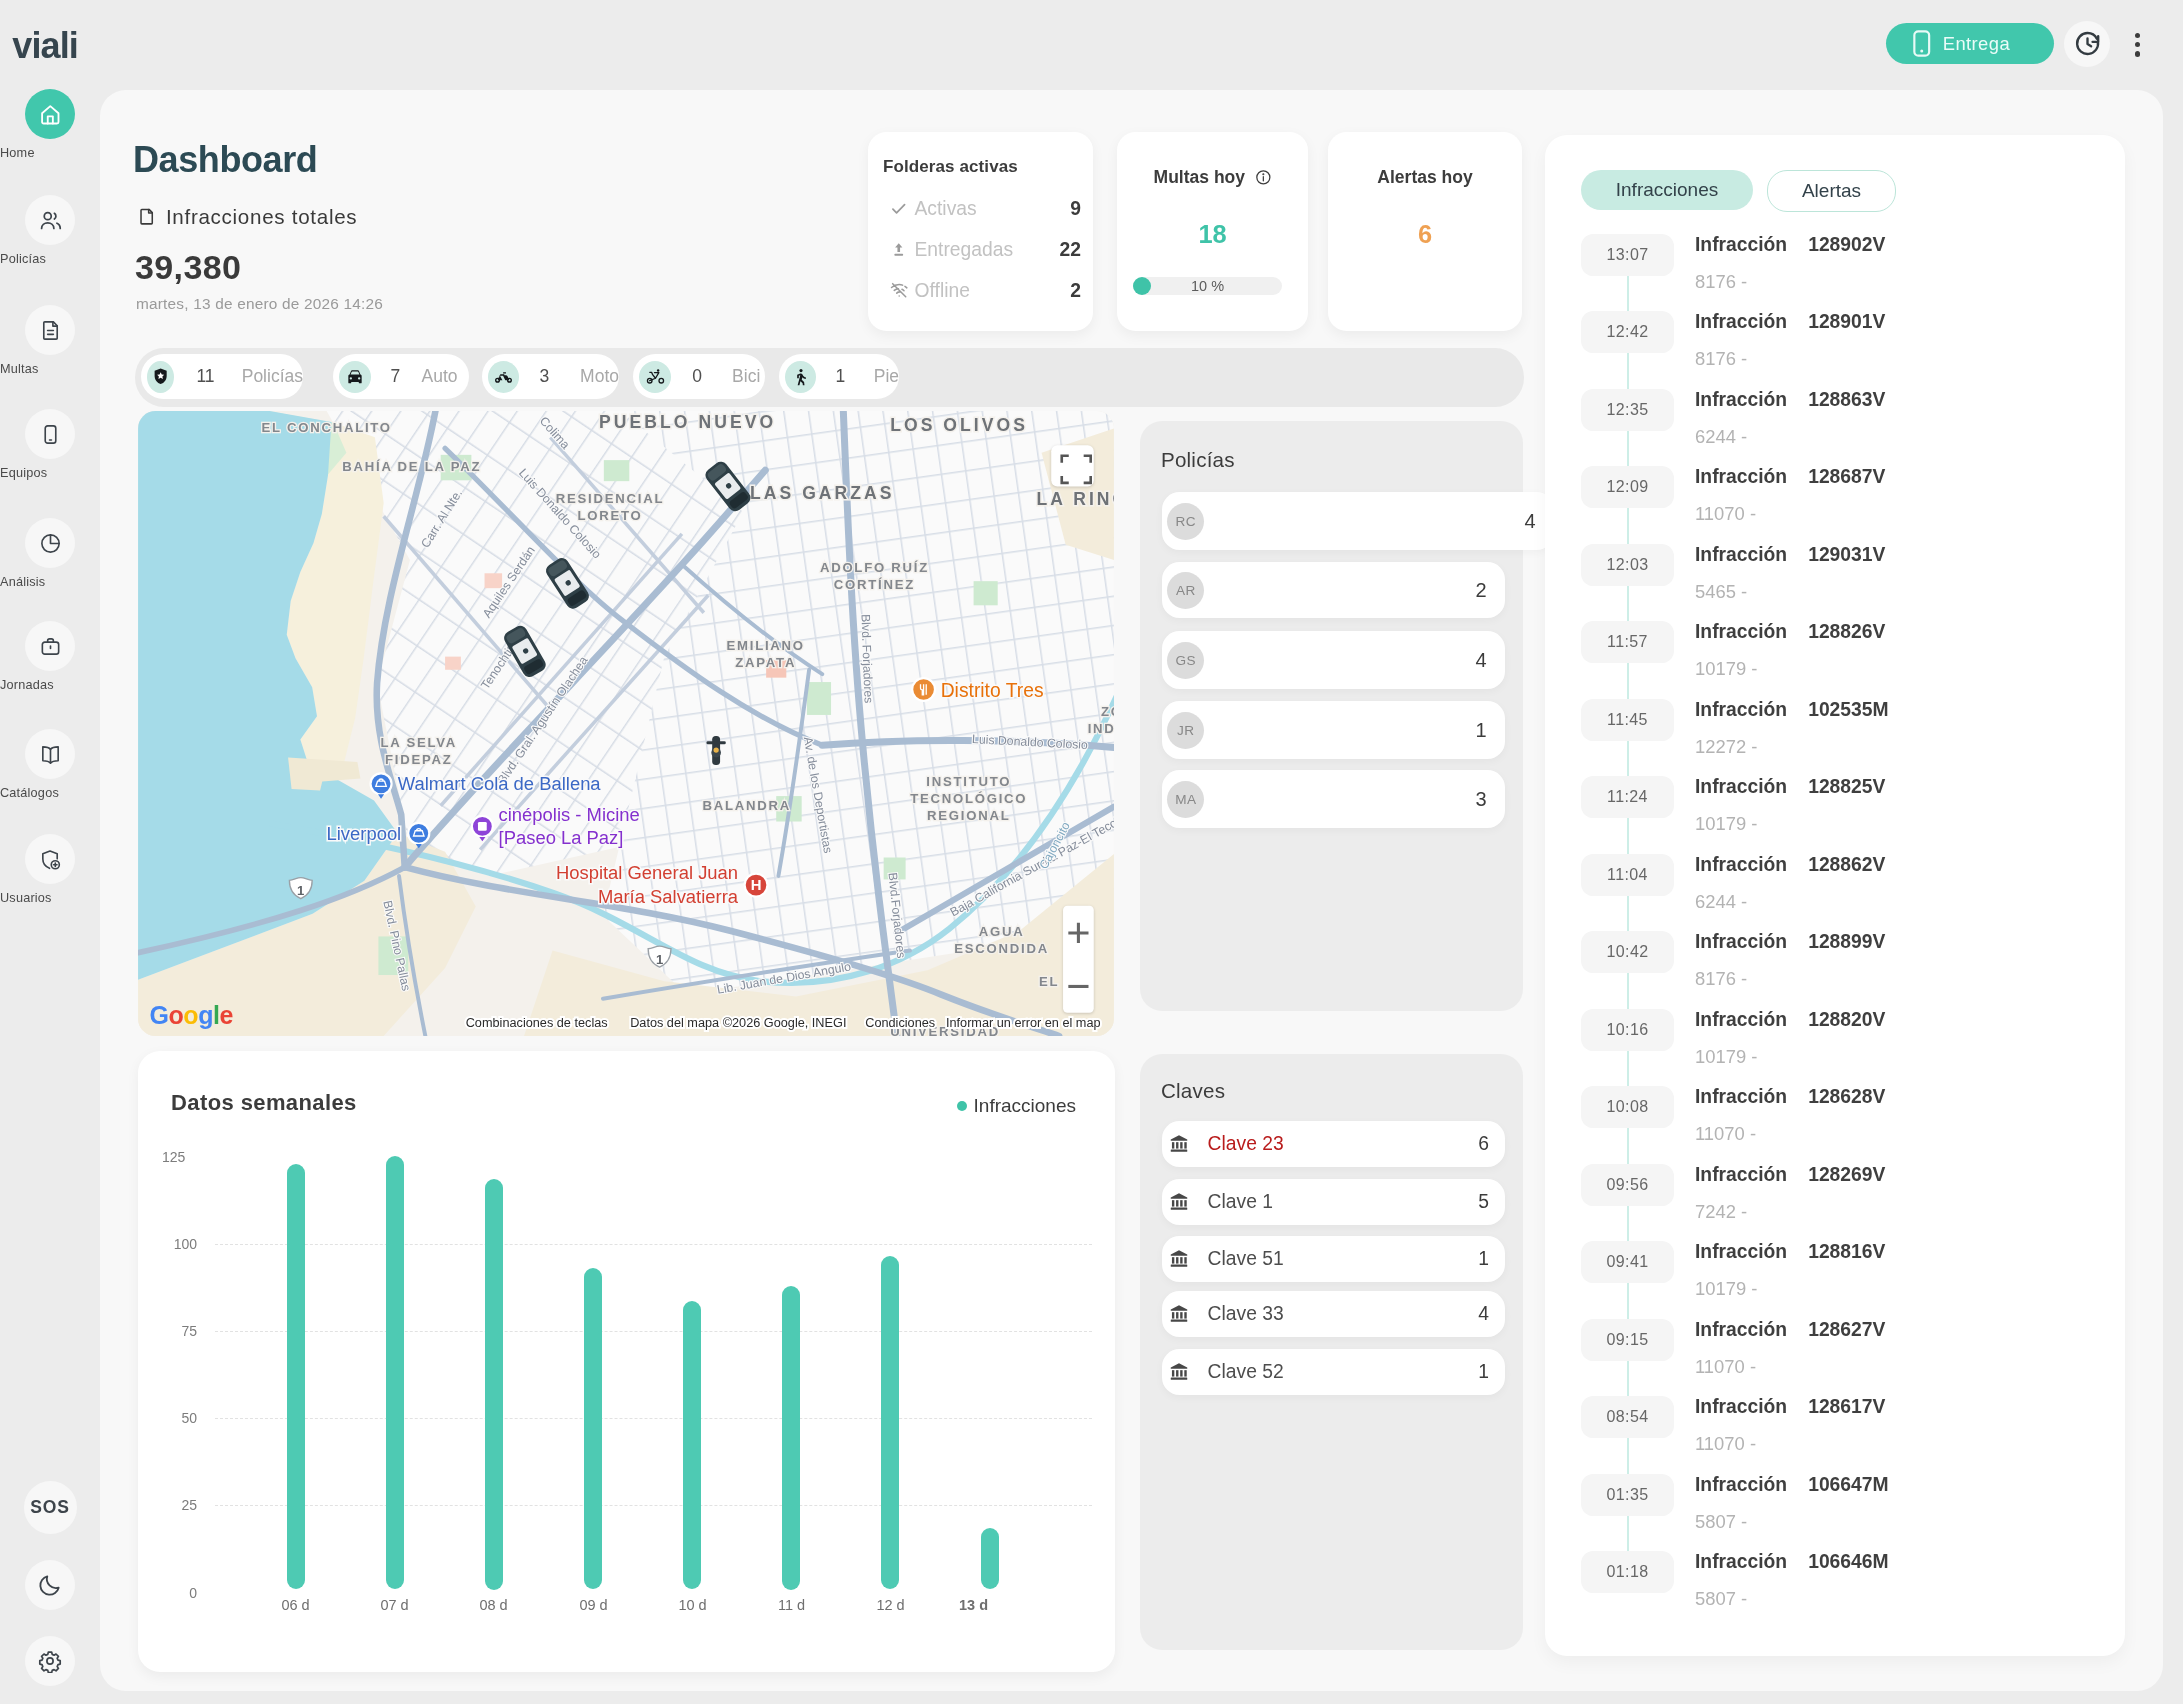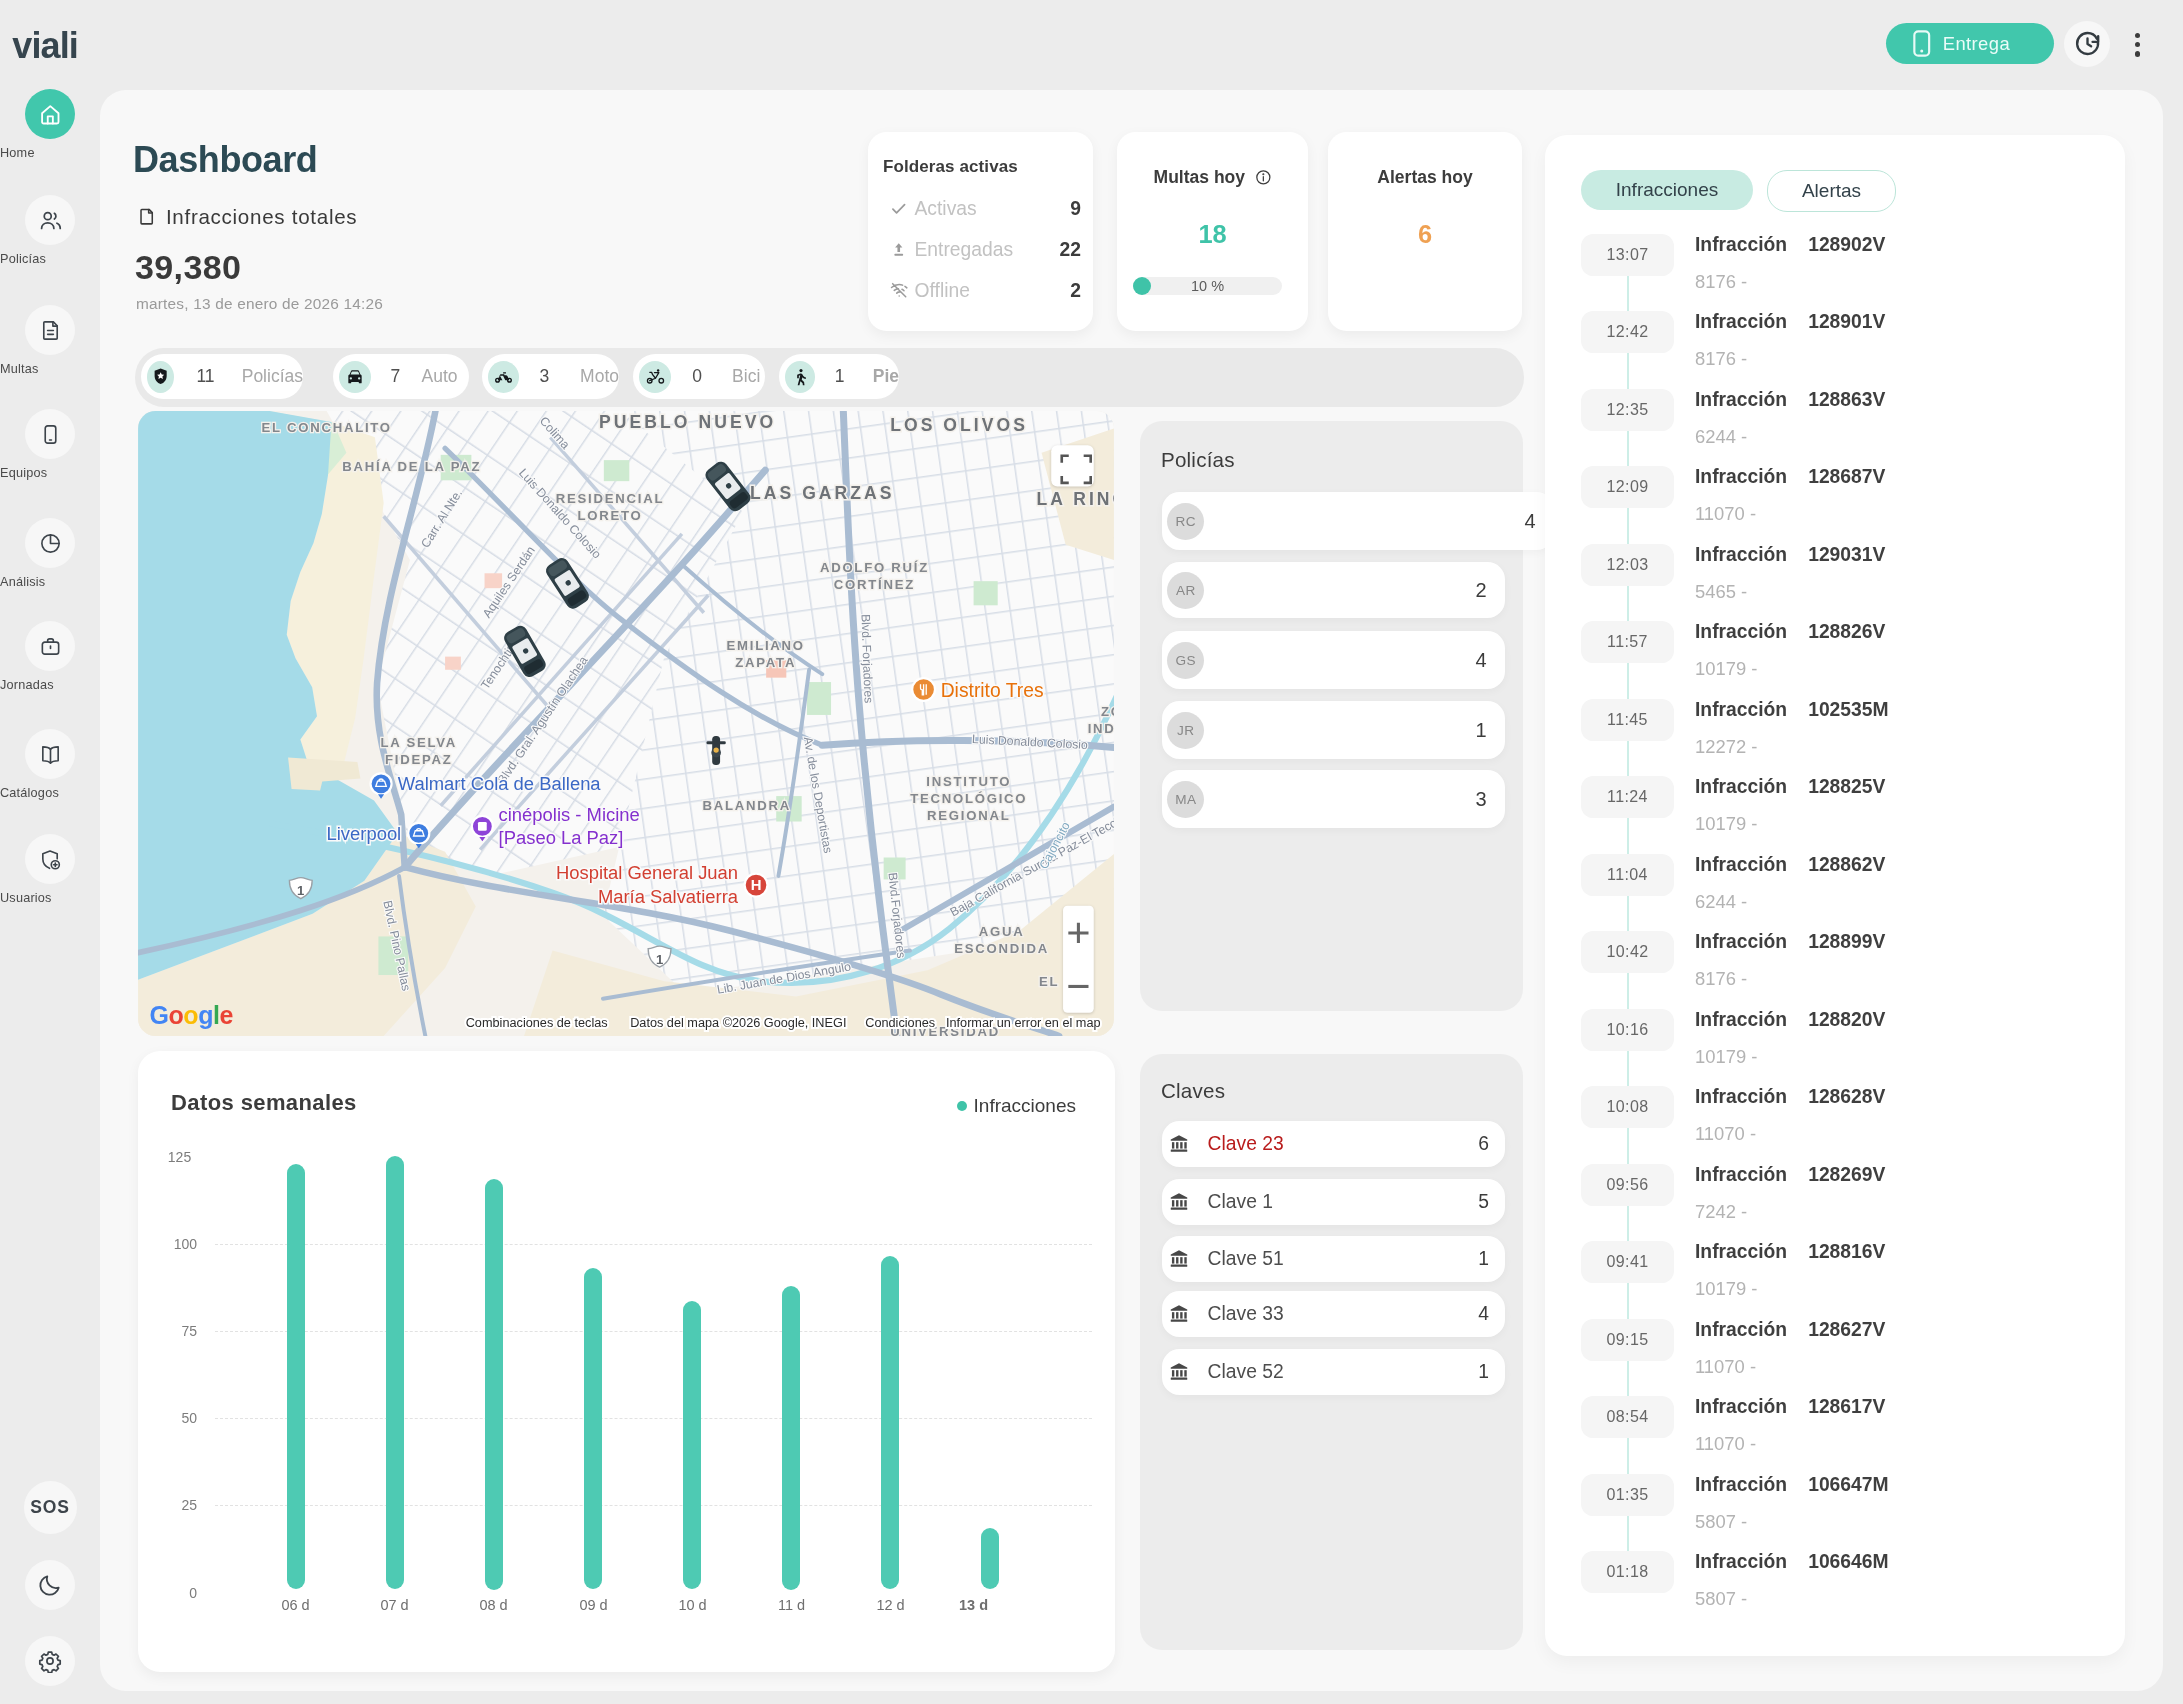--- a/index.html
+++ b/index.html
@@ -199,21 +199,21 @@
       <div class="chiplab" style="margin-left:22px;">Bici</div>
     </div>
 <div class="chip" style="left:679px;width:120px;">
       <div class="chipcirc">
         <svg width="20" height="20" viewBox="0 0 24 24" fill="#15191c">
           <circle cx="13.2" cy="4.3" r="1.9"></circle>
           <path d="M9.2 22h2.1l1.2-5 2.6 2.4.3 2.6h2l-.5-4-2.8-2.6.8-3.2c1 1.2 2.3 2 4.1 2.2v-2c-1.4-.2-2.5-.9-3.2-2l-1-1.6c-.4-.6-1-1-1.7-1-.3 0-.5 0-.8.1L8.6 9.3v4.2h2V10.6l1.7-.6Z"></path>
         </svg>
       </div>
       <div class="chipnum" style="margin-left:12.3px;">1</div>
-      <div class="chiplab" style="margin-left:21px;font-weight:bold;">Pie</div>
+      <div class="chiplab" style="margin-left:21px;">Pie</div>
     </div>
 <div class="abs" style="left:38px;top:321px;width:976px;height:625px;border-radius:17.5px;overflow:hidden;background:#f4f1ec;">
 <svg width="976" height="625" viewBox="0 0 2225 1425">
 <defs>
 <pattern id="pnw" width="90" height="55" patternUnits="userSpaceOnUse" patternTransform="rotate(-56)">
  <rect width="90" height="55" fill="#fafafa"></rect>
  <path d="M0 1 H90" stroke="#d6dce5" stroke-width="5"></path>
  <path d="M1 0 V55" stroke="#d6dce5" stroke-width="5"></path>
 </pattern>
 <pattern id="pe" width="56" height="66" patternUnits="userSpaceOnUse" patternTransform="rotate(-8)">
@@ -527,21 +527,21 @@
  <div style="margin-left:auto;margin-right:16px;font-size:19.3px;color:#3c3c3c;">1</div>
       </div>
 </div>
 <div class="card" style="left:38px;top:961px;width:977px;height:621px;border-radius:22px;">
  <div style="position:absolute;left:33px;top:39px;font-size:22px;font-weight:bold;color:#3c3c3c;letter-spacing:0.4px;">Datos semanales</div>
  <div style="position:absolute;right:39px;top:44px;display:flex;align-items:center;">
   <div style="width:10.5px;height:10.5px;border-radius:50%;background:#3fc3a8;"></div>
   <span style="margin-left:6.1px;font-size:19px;color:#3c3c3c;">Infracciones</span>
  </div>
  <div style="position:absolute;left:0;top:0;width:100%;height:100%;font-size:14px;color:#7c7c7c;">
-  <div style="position:absolute;left:24px;top:98px;width:35px;text-align:center;">125</div>
+  <div style="position:absolute;left:24px;top:98px;width:35px;text-align:left;">125</div>
   <div style="position:absolute;left:24px;top:185px;width:35px;text-align:right;">100</div>
   <div style="position:absolute;left:24px;top:272px;width:35px;text-align:right;">75</div>
   <div style="position:absolute;left:24px;top:359px;width:35px;text-align:right;">50</div>
   <div style="position:absolute;left:24px;top:446px;width:35px;text-align:right;">25</div>
   <div style="position:absolute;left:24px;top:534px;width:35px;text-align:right;">0</div>
  </div>
  <div style="position:absolute;left:77px;top:193px;width:877px;border-top:1.3px dashed #e2e2e2;"></div>
  <div style="position:absolute;left:77px;top:280px;width:877px;border-top:1.3px dashed #e2e2e2;"></div>
  <div style="position:absolute;left:77px;top:367px;width:877px;border-top:1.3px dashed #e2e2e2;"></div>
  <div style="position:absolute;left:77px;top:454px;width:877px;border-top:1.3px dashed #e2e2e2;"></div>

